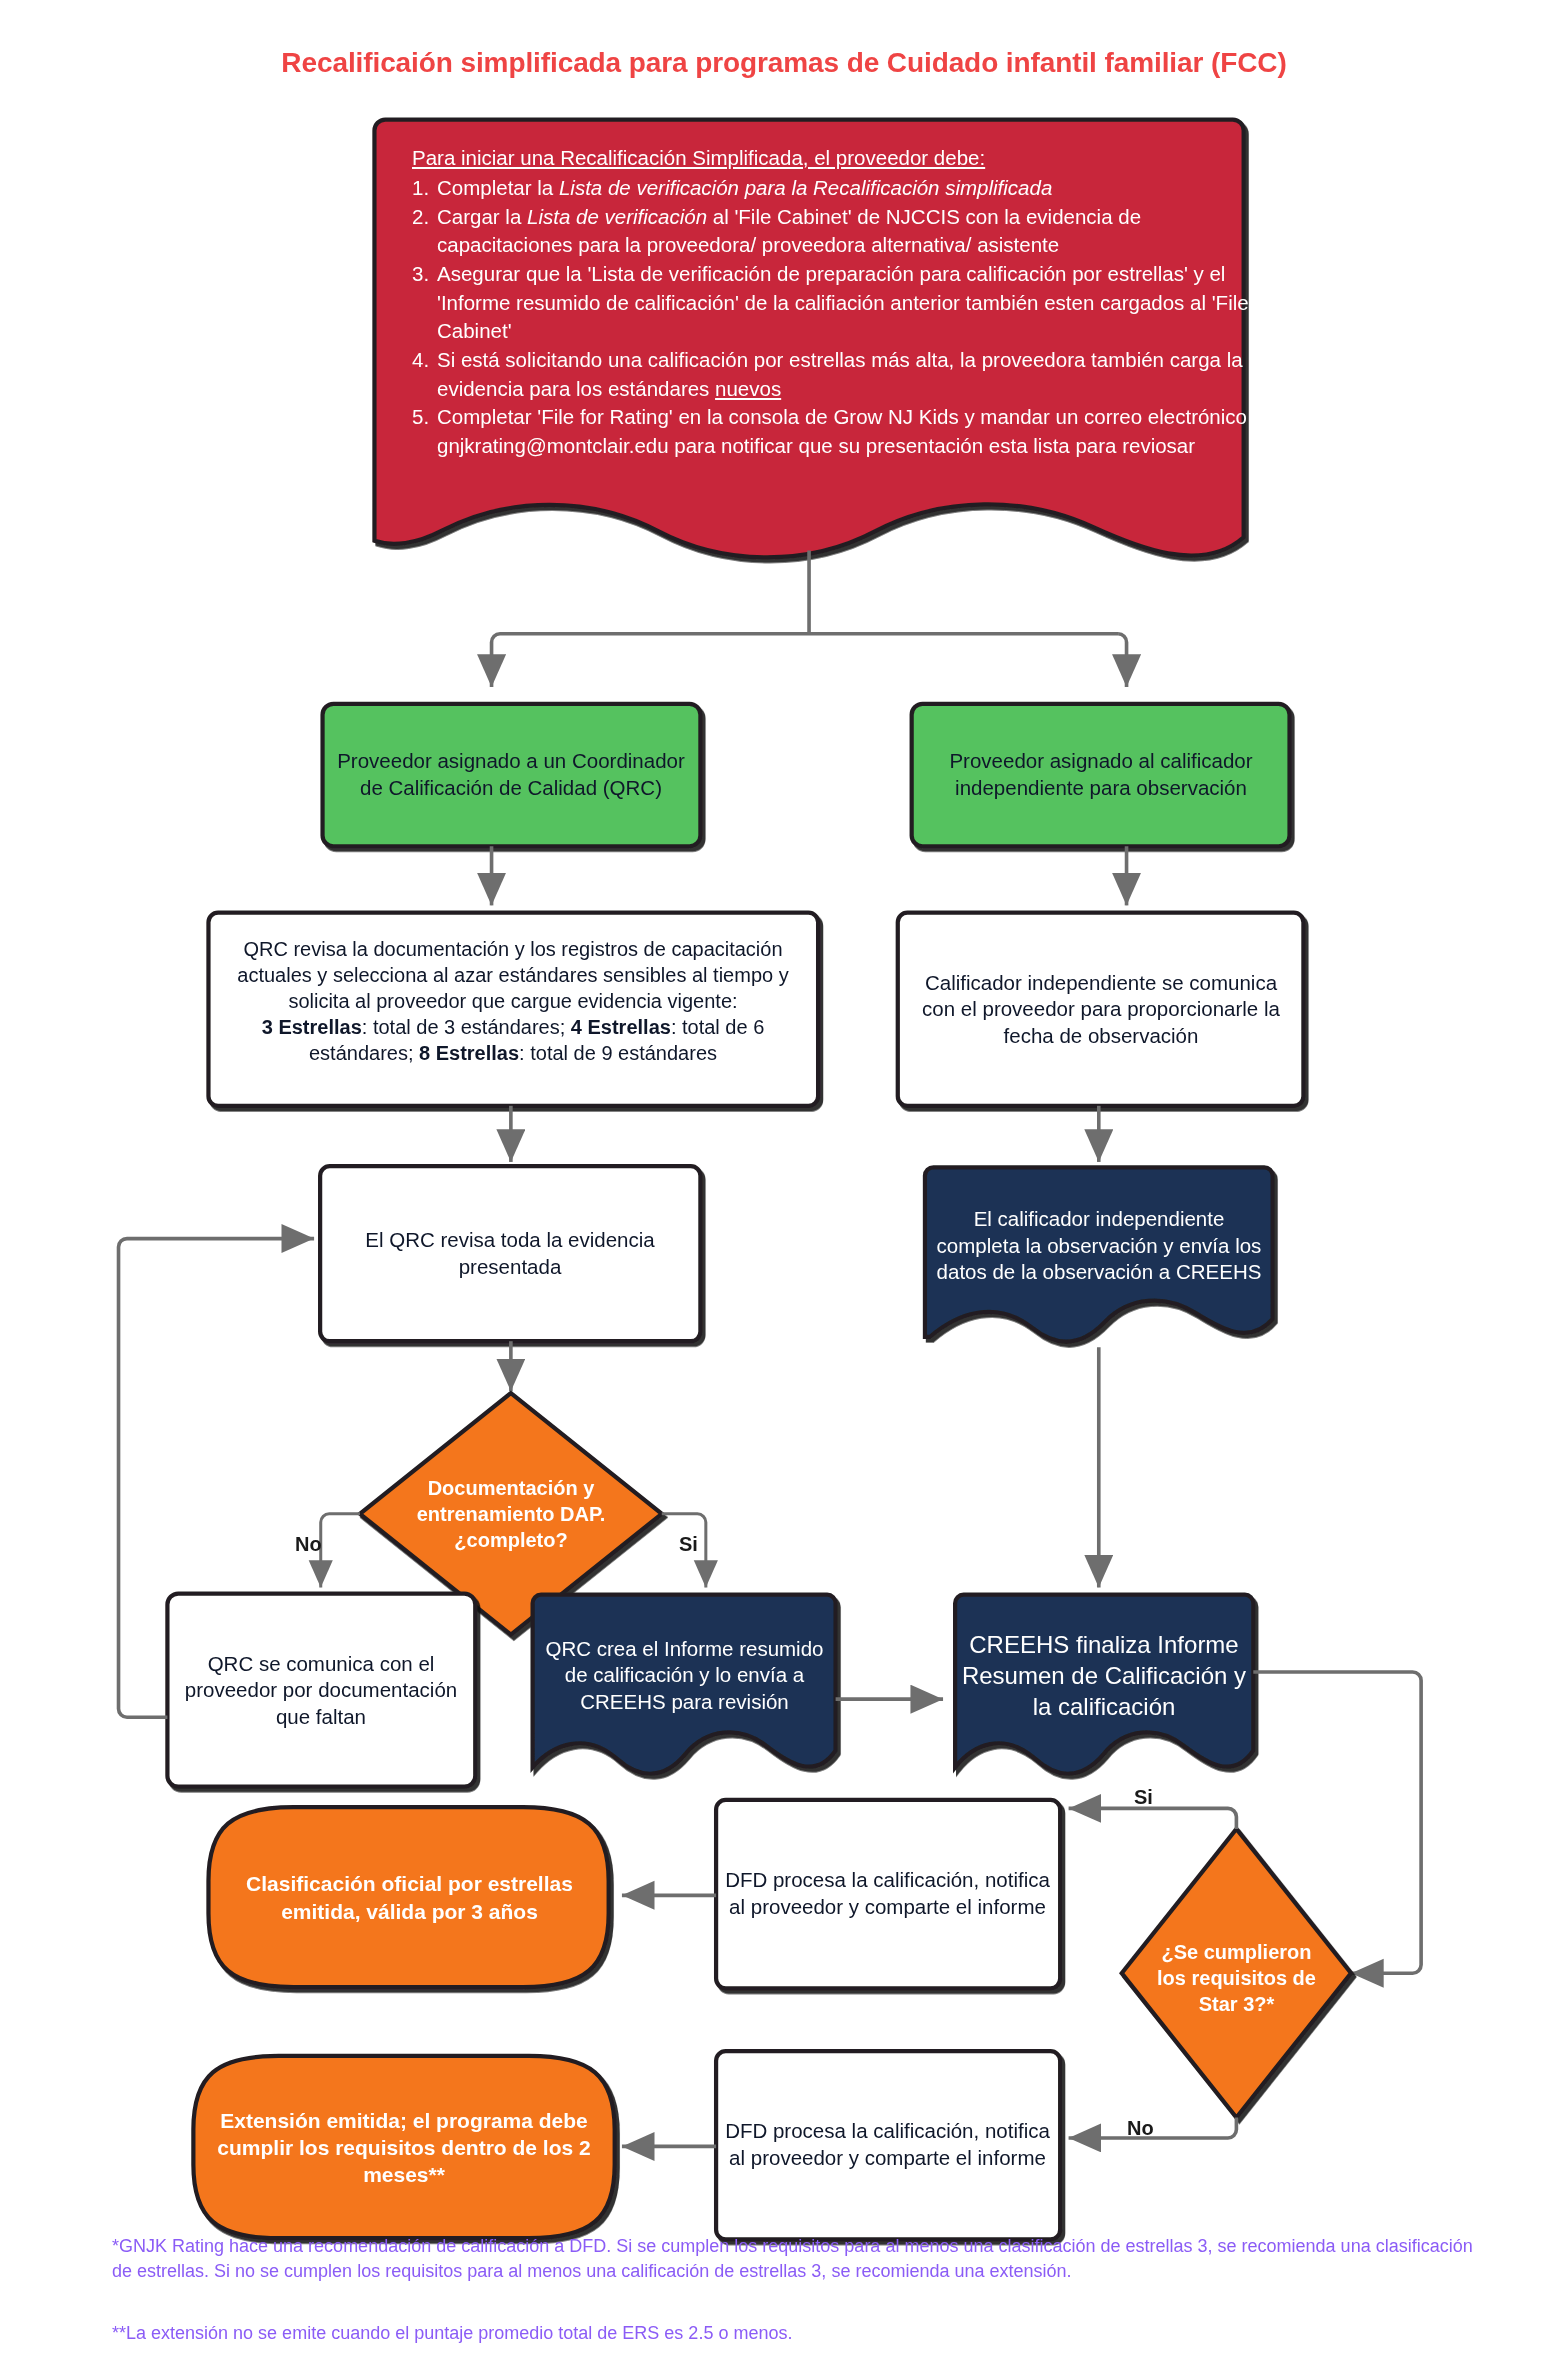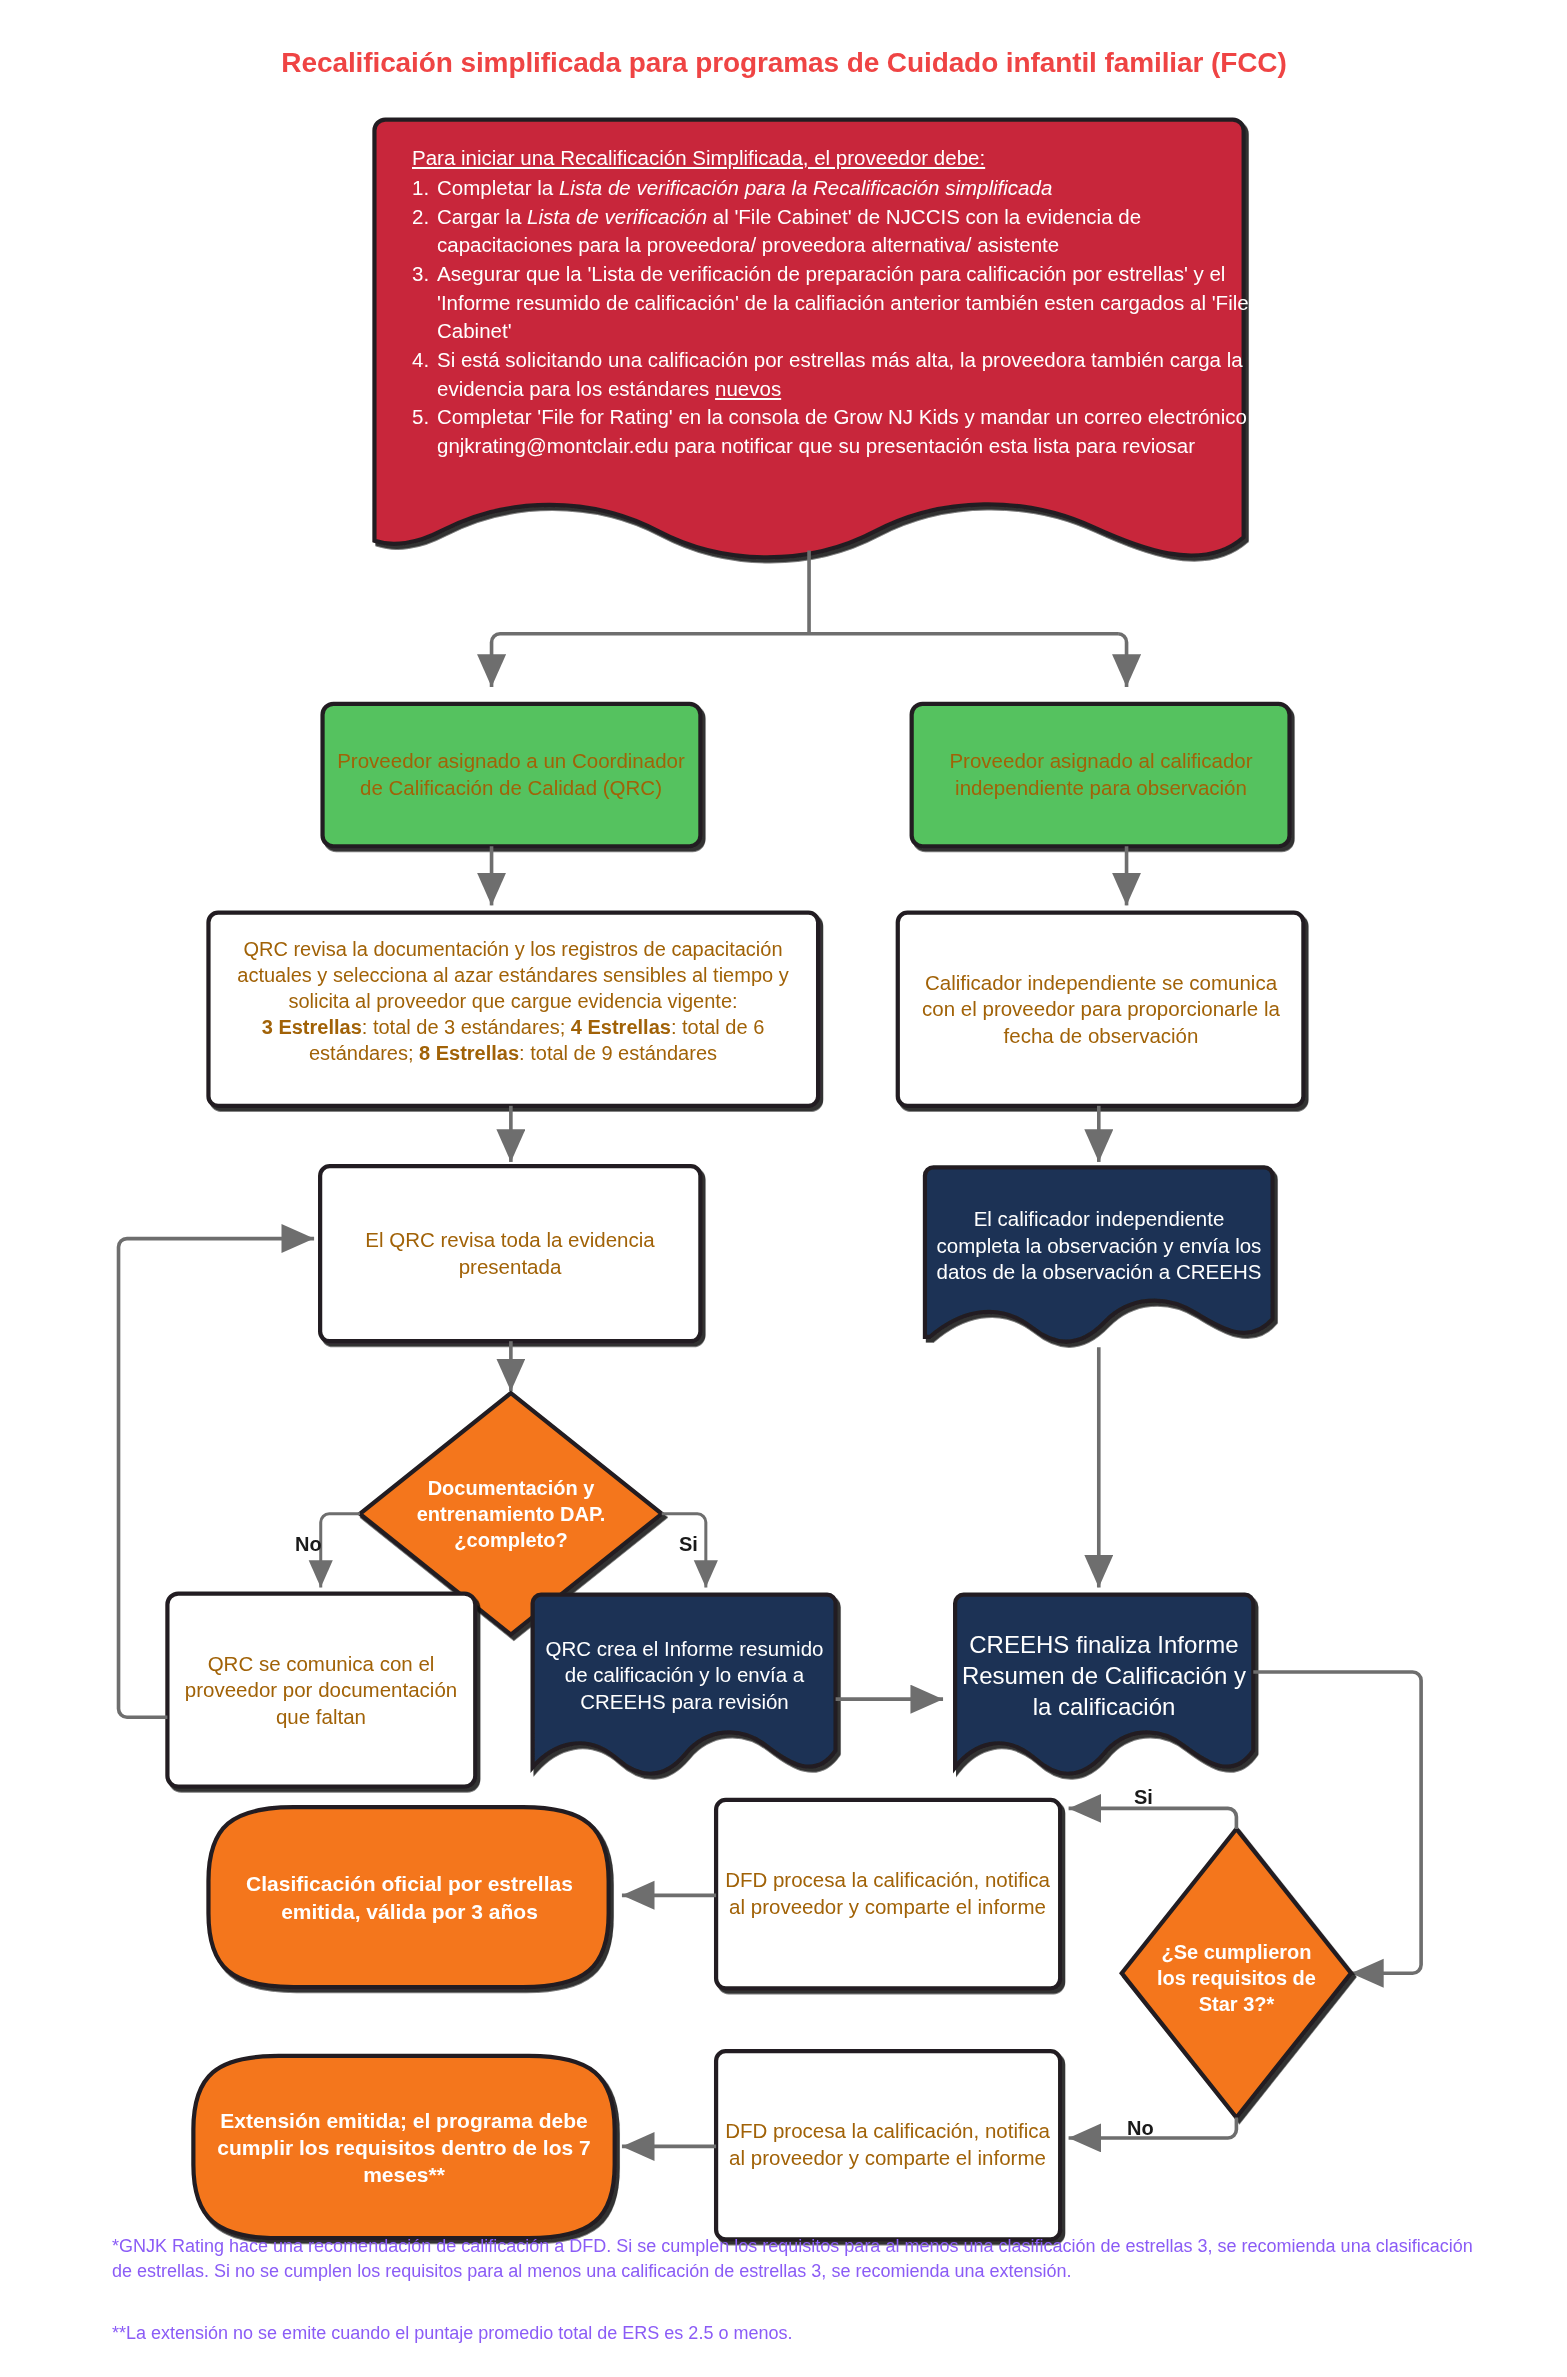--- a/index.html
+++ b/index.html
@@ -6,21 +6,21 @@
   body{width:1568px;height:2377px;position:relative;
        font-family:"Liberation Sans","DejaVu Sans",sans-serif;color:#1a1a1a;}
   #root{position:relative;width:1568px;height:2377px;overflow:hidden;}
   #title{
     position:absolute;left:0;top:47px;width:1568px;text-align:center;
     font-size:28px;font-weight:bold;color:#ef4444;letter-spacing:-0.1px;
   }
   svg.flow{position:absolute;left:0;top:0;width:1568px;height:2377px;}
   .nodeText{position:absolute;display:flex;align-items:center;justify-content:center;
             text-align:center;line-height:1.30;box-sizing:border-box;}
-  .nodeText.dark{color:#a16207;}
+  .nodeText.dark{color:#0f172a;}
   .nodeText.light{color:#ffffff;}
   .edgelabel{position:absolute;font-size:20px;font-weight:bold;color:#1a1a1a;}
   
   #startText{
     position:absolute;left:377px;top:144px;width:869px;color:#fff;font-size:20.5px;
     line-height:1.40;
     padding-left:35px;
   }
   #startText .hdr{text-decoration:underline;display:block;margin-bottom:1.2px;}
   #startText ol{margin:0;padding:0;list-style:none;counter-reset:li;}
@@ -232,21 +232,21 @@
   <div class="nodeText light" style="left:539px;top:1603px;width:291px;height:145px;font-size:20.5px;">QRC crea el Informe resumido de calificación y lo envía a CREEHS para revisión</div>
 
   <div class="nodeText light" style="left:961px;top:1603px;width:286px;height:145px;font-size:24px;">CREEHS finaliza Informe Resumen de Calificación y la calificación</div>
 
   <div class="nodeText dark" style="left:724px;top:1806px;width:327px;height:176px;font-size:20.5px;">DFD procesa la calificación, notifica al proveedor y comparte el informe</div>
 
   <div class="nodeText dark" style="left:724px;top:2057px;width:327px;height:176px;font-size:20.5px;">DFD procesa la calificación, notifica al proveedor y comparte el informe</div>
 
   <div class="nodeText light" style="left:229px;top:1817px;width:361px;height:161px;font-size:21px;font-weight:bold;">Clasificación oficial por estrellas emitida, válida por 3 años</div>
 
-  <div class="nodeText light" style="left:208px;top:2067px;width:392px;height:161px;font-size:21px;font-weight:bold;">Extensión emitida; el programa debe cumplir los requisitos dentro de los 7 meses**</div>
+  <div class="nodeText light" style="left:208px;top:2067px;width:392px;height:161px;font-size:21px;font-weight:bold;">Extensión emitida; el programa debe cumplir los requisitos dentro de los 2 meses**</div>
 
   <div class="nodeText light" style="left:1147px;top:1890px;width:179px;height:175px;font-size:20px;font-weight:bold;">¿Se cumplieron los requisitos de Star 3?*</div>
 
   <div class="edgelabel" style="left:1134px;top:1786px;">Si</div>
   <div class="edgelabel" style="left:1127px;top:2117px;">No</div>
 
   <div class="fn" id="fn1">*GNJK Rating hace una recomendación de calificación a DFD. Si se cumplen los requisitos para al menos una clasificación de estrellas 3, se recomienda una clasificación de estrellas. Si no se cumplen los requisitos para al menos una calificación de estrellas 3, se recomienda una extensión.</div>
   <div class="fn" id="fn2">**La extensión no se emite cuando el puntaje promedio total de ERS es 2.5 o menos.</div>
 
 </div>

